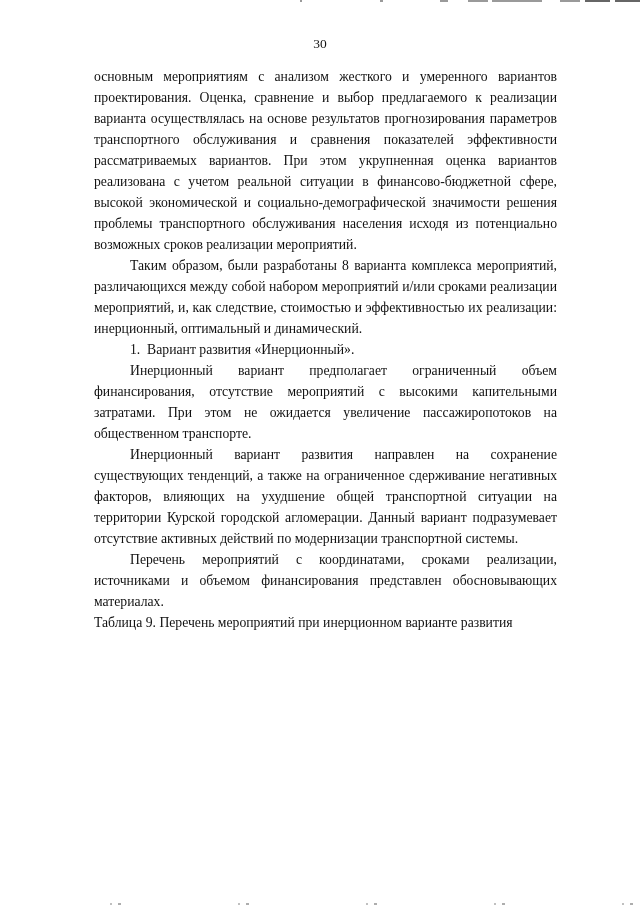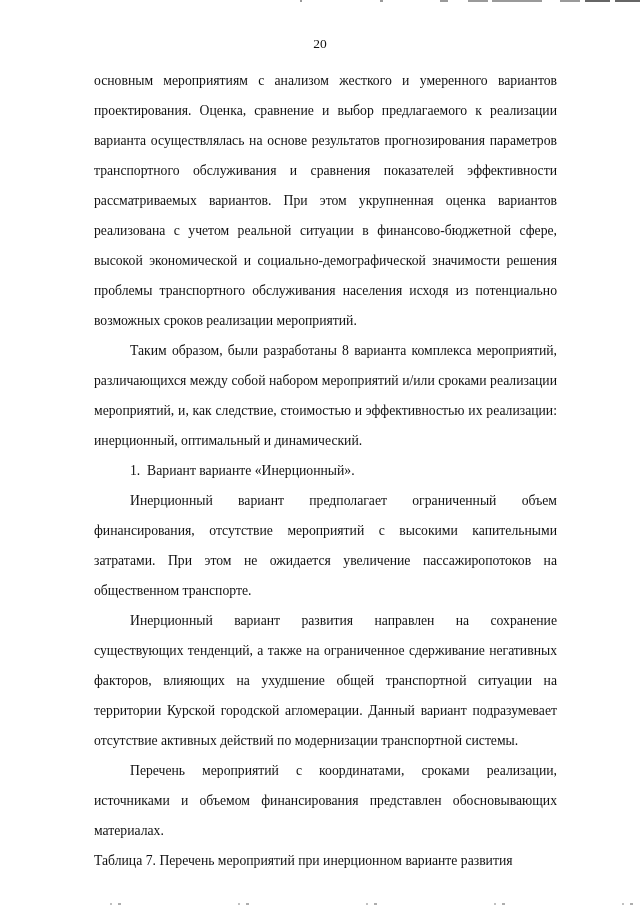--- a/index.html
+++ b/index.html
@@ -44,21 +44,21 @@
       width: 640px;
       text-align: center;
       font-size: 13.5px;
     }
     .content {
       position: absolute;
       top: 66px;
       left: 94px;
       width: 463px;
       font-size: 13.7px;
-      line-height: 30px;
+      line-height: 21px;
     }
     .para {
       margin: 0;
       text-align: justify;
       text-align-last: left;
     }
     .indent {
       text-indent: 36px;
     }
     .heading-item {
@@ -77,28 +77,28 @@
   <span class="seg" style="left:300px;width:2px;"></span>
   <span class="seg" style="left:380px;width:3px;"></span>
   <span class="seg" style="left:440px;width:8px;"></span>
   <span class="seg" style="left:468px;width:20px;"></span>
   <span class="seg" style="left:492px;width:50px;"></span>
   <span class="seg" style="left:560px;width:20px;"></span>
   <span class="seg" style="left:585px;width:25px;background:#666;"></span>
   <span class="seg" style="left:615px;width:25px;background:#666;"></span>
 </div>
 
-<div class="page-number">20</div>
+<div class="page-number">30</div>
 
 <div class="content">
   <p class="para">основным мероприятиям с анализом жесткого и умеренного вариантов проектирования. Оценка, сравнение и выбор предлагаемого к реализации варианта осуществлялась на основе результатов прогнозирования параметров транспортного обслуживания и сравнения показателей эффективности рассматриваемых вариантов. При этом укрупненная оценка вариантов реализована с учетом реальной ситуации в финансово-бюджетной сфере, высокой экономической и социально-демографической значимости решения проблемы транспортного обслуживания населения исходя из потенциально возможных сроков реализации мероприятий.</p>
   <p class="para indent">Таким образом, были разработаны 8 варианта комплекса мероприятий, различающихся между собой набором мероприятий и/или сроками реализации мероприятий, и, как следствие, стоимостью и эффективностью их реализации: инерционный, оптимальный и динамический.</p>
   <p class="heading-item">
     <span>1.</span>&nbsp;
-    <span>Вариант варианте «Инерционный».</span>
+    <span>Вариант развития «Инерционный».</span>
   </p>
   <p class="para indent">Инерционный вариант предполагает ограниченный объем финансирования, отсутствие мероприятий с высокими капительными затратами. При этом не ожидается увеличение пассажиропотоков на общественном транспорте.</p>
   <p class="para indent">Инерционный вариант развития направлен на сохранение существующих тенденций, а также на ограниченное сдерживание негативных факторов, влияющих на ухудшение общей транспортной ситуации на территории Курской городской агломерации. Данный вариант подразумевает отсутствие активных действий по модернизации транспортной системы.</p>
   <p class="para indent">Перечень мероприятий с координатами, сроками реализации, источниками и объемом финансирования представлен обосновывающих материалах.</p>
-  <p class="table-caption">Таблица 7. Перечень мероприятий при инерционном варианте развития</p>
+  <p class="table-caption">Таблица 9. Перечень мероприятий при инерционном варианте развития</p>
 </div>
 
 <div class="scan-bottom"></div>
 
 </body></html>

